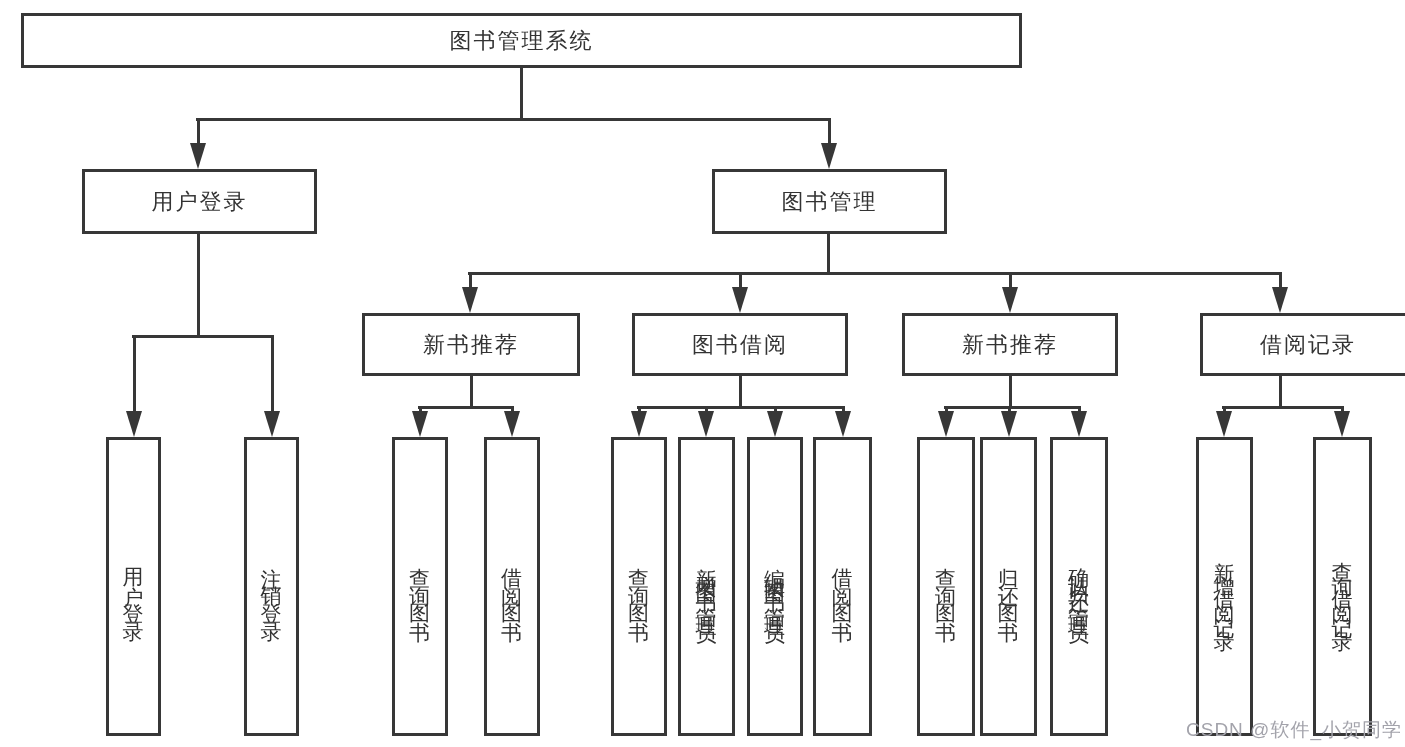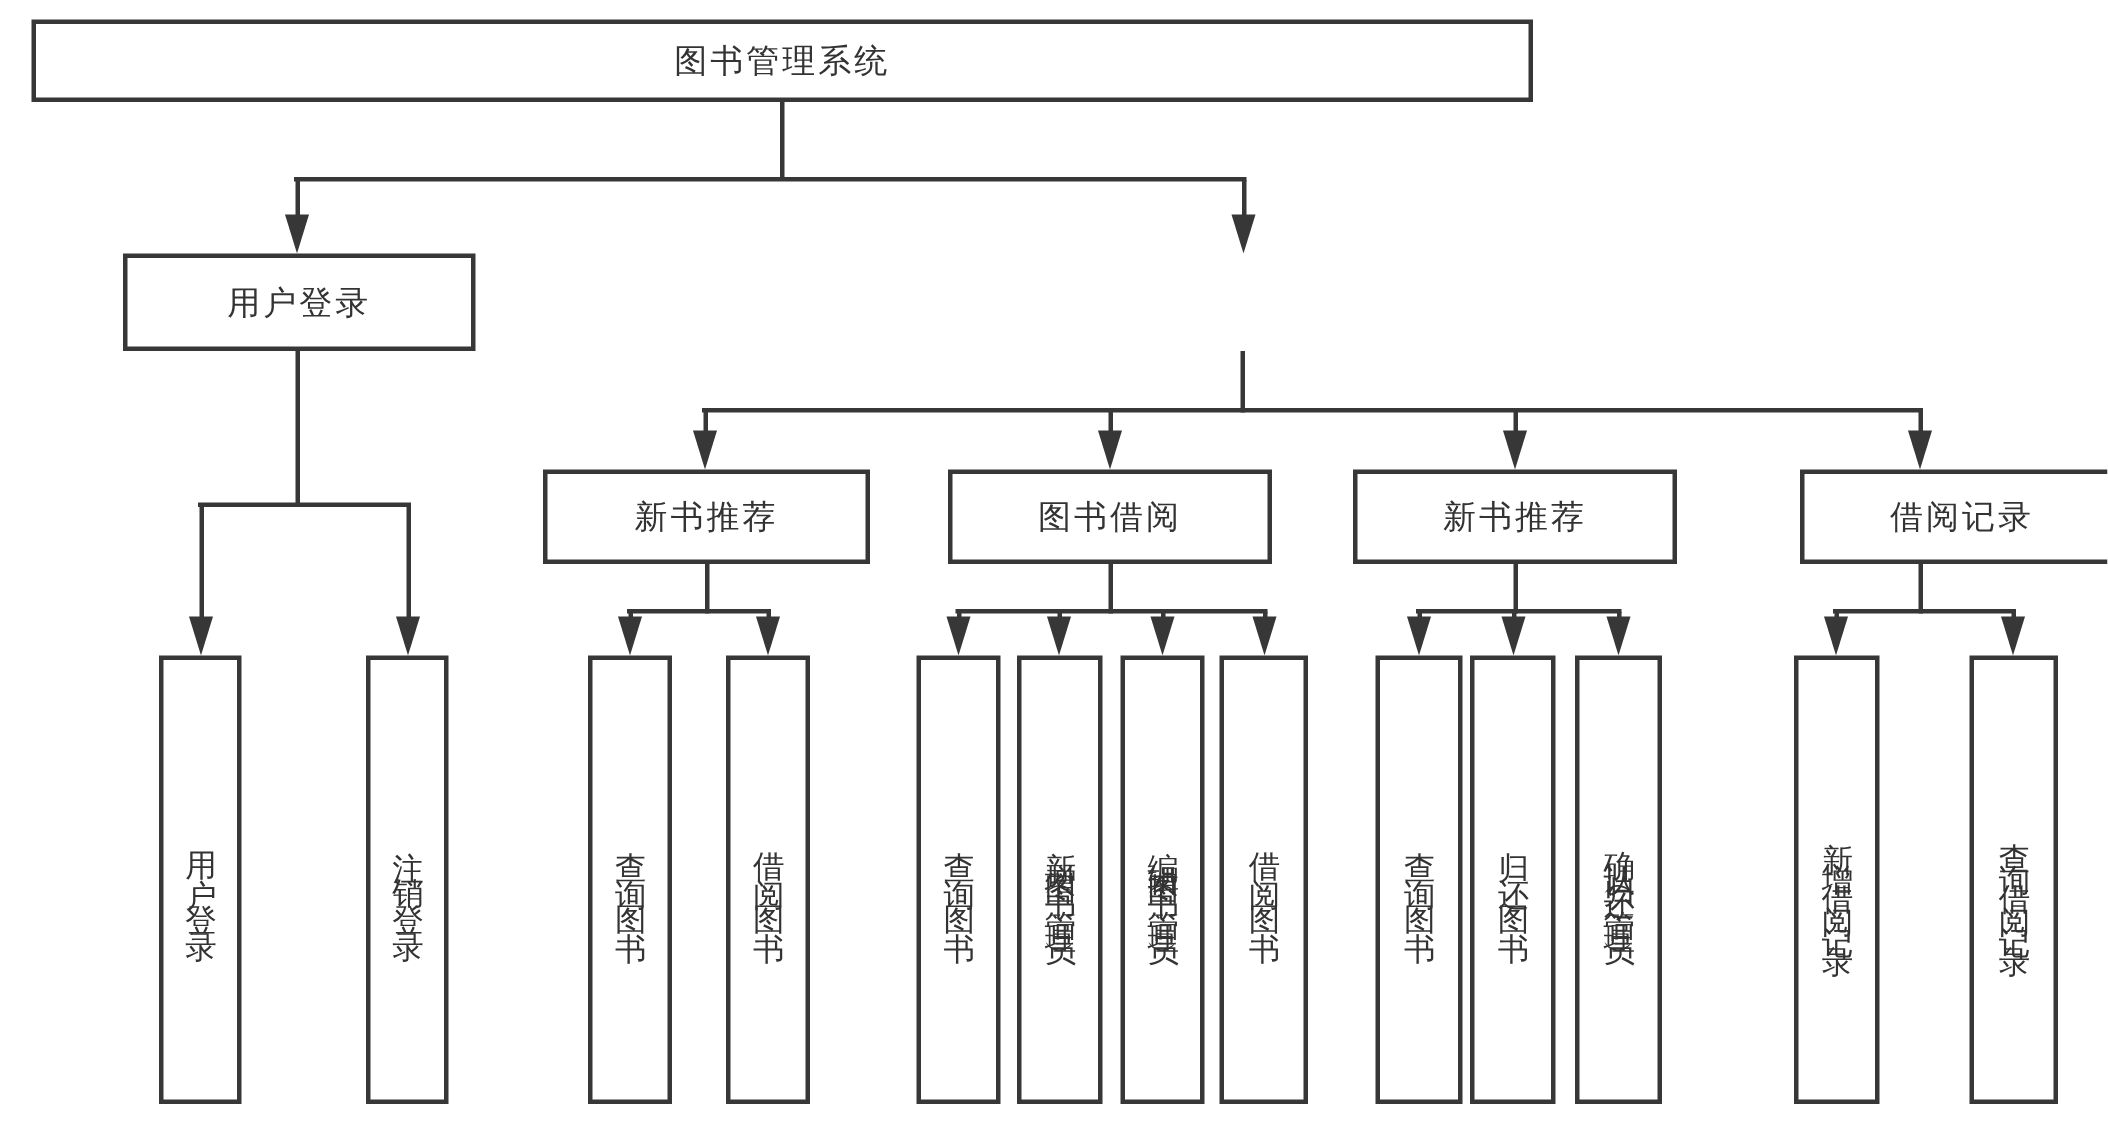--- a/index.html
+++ b/index.html
@@ -57,20 +57,21 @@
   }
 </style>
 </head>
 <body>
 
 <div id="canvas">
 
   <div class="box" style="left:21px; top:13px; width:1001px; height:55px;">图书管理系统</div>
 
   <div class="box" style="left:82px; top:169px; width:235px; height:65px;">用户登录</div>
+  <div class="box" style="left:712px; top:169px; width:235px; height:65px;">图书管理</div>
 
   <div class="box" style="left:632px; top:313px; width:216px; height:63px;">图书借阅</div>
   <div class="box" style="left:362px; top:313px; width:218px; height:63px;">新书推荐</div>
   <div class="box" style="left:902px; top:313px; width:216px; height:63px;">新书推荐</div>
   <div class="box" style="left:1200px; top:313px; width:216px; height:63px;">借阅记录</div>
 
   <div class="vbox ls-lg" style="left:106px;  top:437px; width:55px; height:299px;">用户登录</div>
   <div class="vbox ls-lg" style="left:244px;  top:437px; width:55px; height:299px;">注销登录</div>
 
   <div class="vbox ls-lg" style="left:392px;  top:437px; width:56px; height:299px;">查询图书</div>
@@ -136,13 +137,14 @@
       <div class="vline" style="left: 1007.5px; top: 408px; width: 3px; height: 5px;"></div>
       <div class="arrowhead" style="left: 1001px; top: 411px;"></div>
       <div class="vline" style="left: 1077.5px; top: 408px; width: 3px; height: 5px;"></div>
       <div class="arrowhead" style="left: 1071px; top: 411px;"></div>
       <div class="vline" style="left: 1222.5px; top: 408px; width: 3px; height: 5px;"></div>
       <div class="arrowhead" style="left: 1216px; top: 411px;"></div>
       <div class="vline" style="left: 1340.5px; top: 408px; width: 3px; height: 5px;"></div>
       <div class="arrowhead" style="left: 1334px; top: 411px;"></div>
     </div>
 
+  <div id="watermark">CSDN @软件_小贺同学</div>
 </div>
 
 </body></html>

